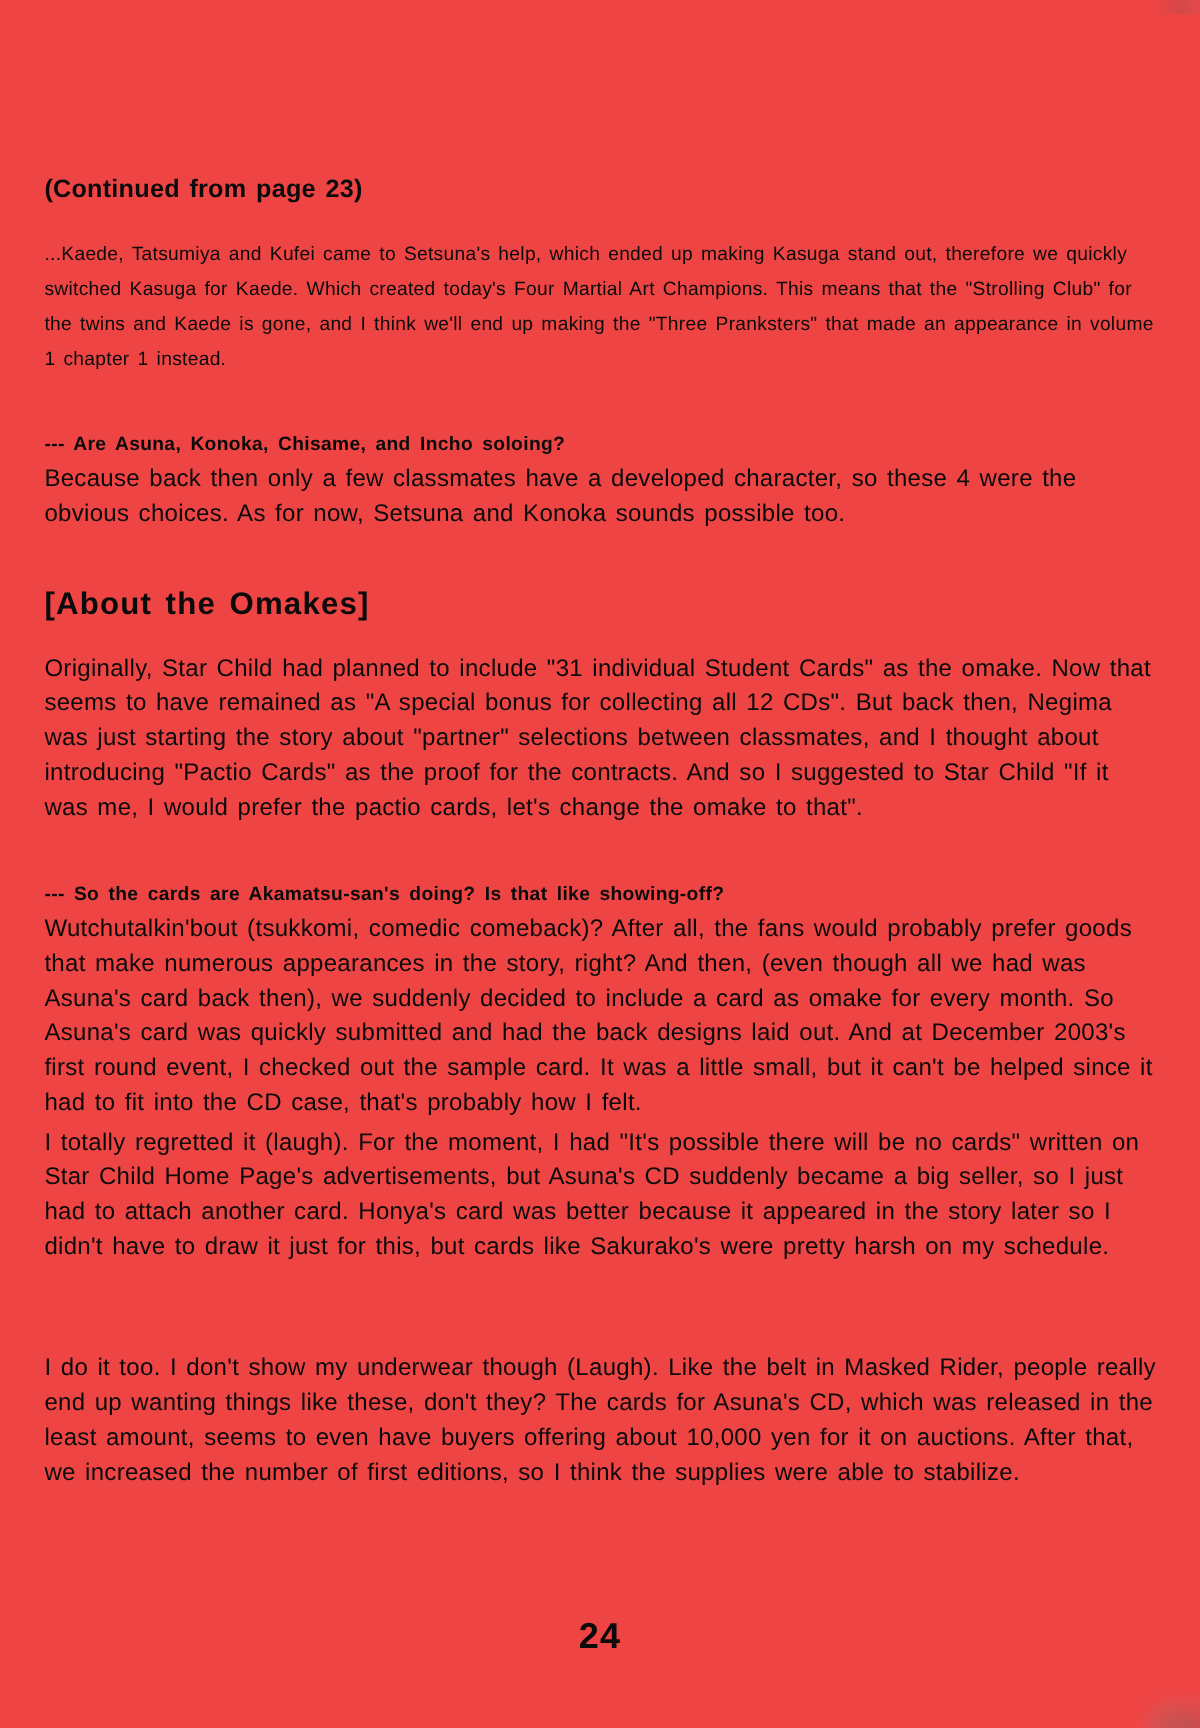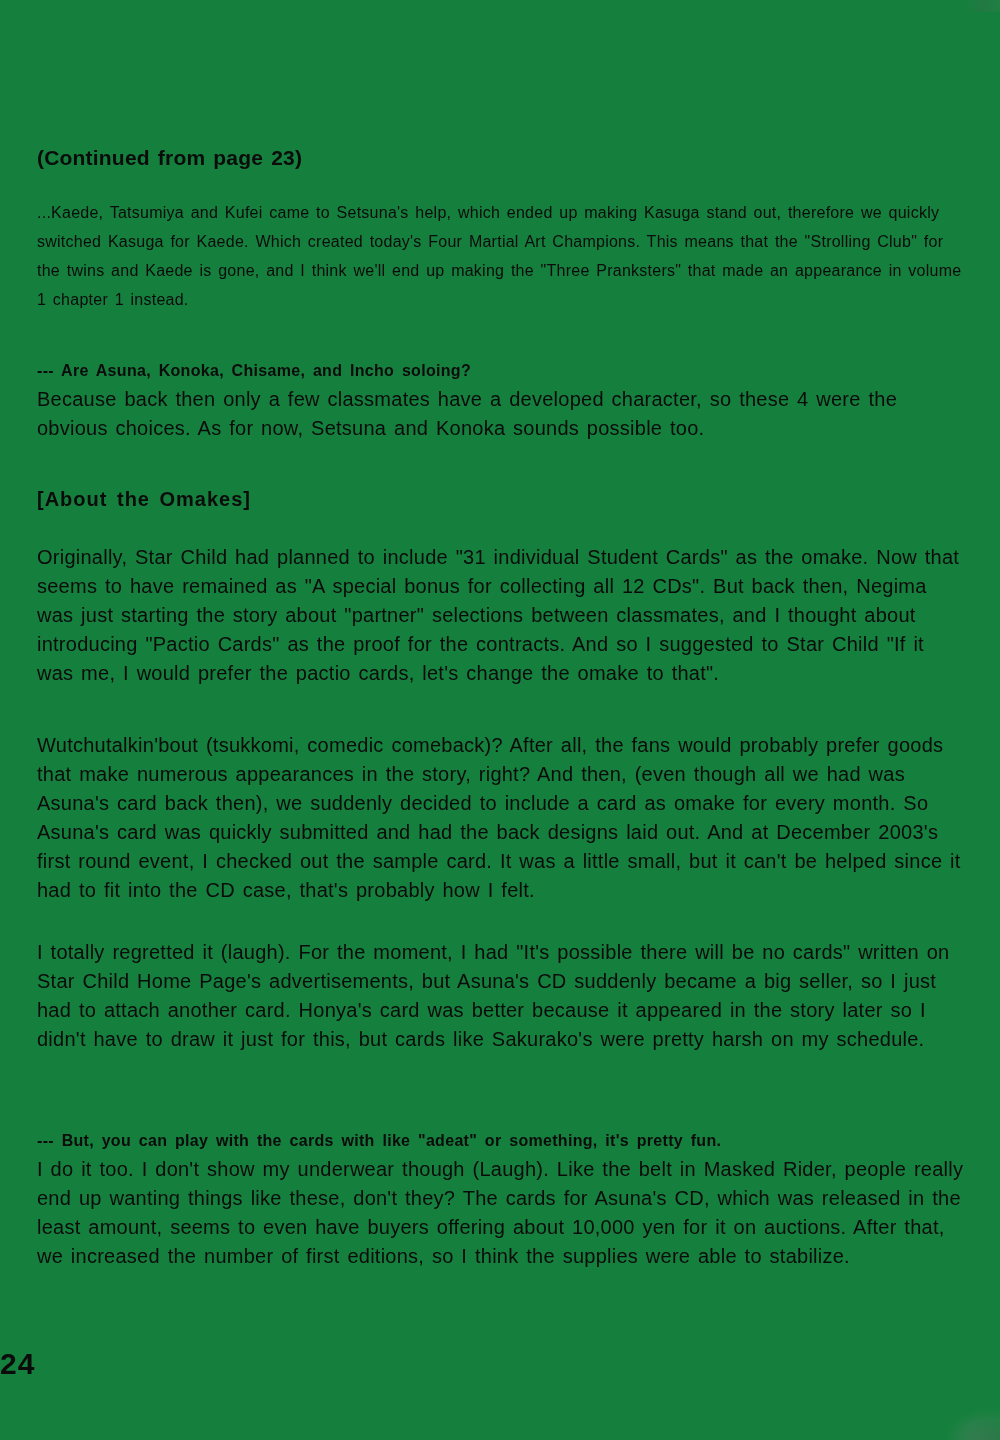--- a/index.html
+++ b/index.html
@@ -4,21 +4,21 @@
 <style>
   html, body {
     margin: 0;
     padding: 0;
     background: #ffffff;
   }
   .page {
     position: relative;
     width: 1000px;
     height: 1440px;
-    background: #15803d;
+    background: #ef4444;
     overflow: hidden;
     font-family: "Liberation Sans", sans-serif;
     color: #0b0b0b;
   }
   .abs {
     position: absolute;
     left: 37px;
     width: 928px;
   }
   .continued-header {
@@ -42,30 +42,31 @@
     word-spacing: 3px;
   }
   .a-par {
     font-size: 20px;
     line-height: 29px;
     letter-spacing: 0.25px;
     word-spacing: 2px;
     margin: 0;
   }
   .section-heading {
-    font-size: 20px;
+    font-size: 26px;
     font-weight: bold;
     letter-spacing: 1px;
     word-spacing: 3px;
   }
   .page-number {
     position: absolute;
     left: 0;
     top: 1347px;
     width: 100%;
+    text-align: center;
     font-size: 30px;
     font-weight: bold;
     letter-spacing: 1px;
   }
   .smudge {
     position: absolute;
     pointer-events: none;
   }
   .smudge-tr {
     right: 0;
@@ -98,29 +99,29 @@
     <p class="a-par">Because back then only a few classmates have a developed character, so these 4 were the obvious choices. As for now, Setsuna and Konoka sounds possible too.</p>
   </div>
 
   <div class="abs section-heading" style="top:488px">[About the Omakes]</div>
 
   <div class="abs" style="top:543px">
     <p class="a-par">Originally, Star Child had planned to include "31 individual Student Cards" as the omake. Now that seems to have remained as "A special bonus for collecting all 12 CDs". But back then, Negima was just starting the story about "partner" selections between classmates, and I thought about introducing "Pactio Cards" as the proof for the contracts. And so I suggested to Star Child "If it was me, I would prefer the pactio cards, let's change the omake to that".</p>
   </div>
 
   <div class="abs" style="top:731px">
+    <div class="q-line">--- So the cards are Akamatsu-san's doing? Is that like showing-off?</div>
     <p class="a-par">Wutchutalkin'bout (tsukkomi, comedic comeback)? After all, the fans would probably prefer goods that make numerous appearances in the story, right? And then, (even though all we had was Asuna's card back then), we suddenly decided to include a card as omake for every month. So Asuna's card was quickly submitted and had the back designs laid out. And at December 2003's first round event, I checked out the sample card. It was a little small, but it can't be helped since it had to fit into the CD case, that's probably how I felt.</p>
   </div>
 
   <div class="abs" style="top:938px">
     <p class="a-par">I totally regretted it (laugh). For the moment, I had "It's possible there will be no cards" written on Star Child Home Page's advertisements, but Asuna's CD suddenly became a big seller, so I just had to attach another card. Honya's card was better because it appeared in the story later so I didn't have to draw it just for this, but cards like Sakurako's were pretty harsh on my schedule.</p>
   </div>
 
   <div class="abs" style="top:1126px">
-    <div class="q-line">--- But, you can play with the cards with like "adeat" or something, it's pretty fun.</div>
     <p class="a-par">I do it too. I don't show my underwear though (Laugh). Like the belt in Masked Rider, people really end up wanting things like these, don't they? The cards for Asuna's CD, which was released in the least amount, seems to even have buyers offering about 10,000 yen for it on auctions. After that, we increased the number of first editions, so I think the supplies were able to stabilize.</p>
   </div>
 
   <div class="page-number">24</div>
 
   <div class="smudge smudge-tr"></div>
   <div class="smudge smudge-br"></div>
 
 </div>
 

